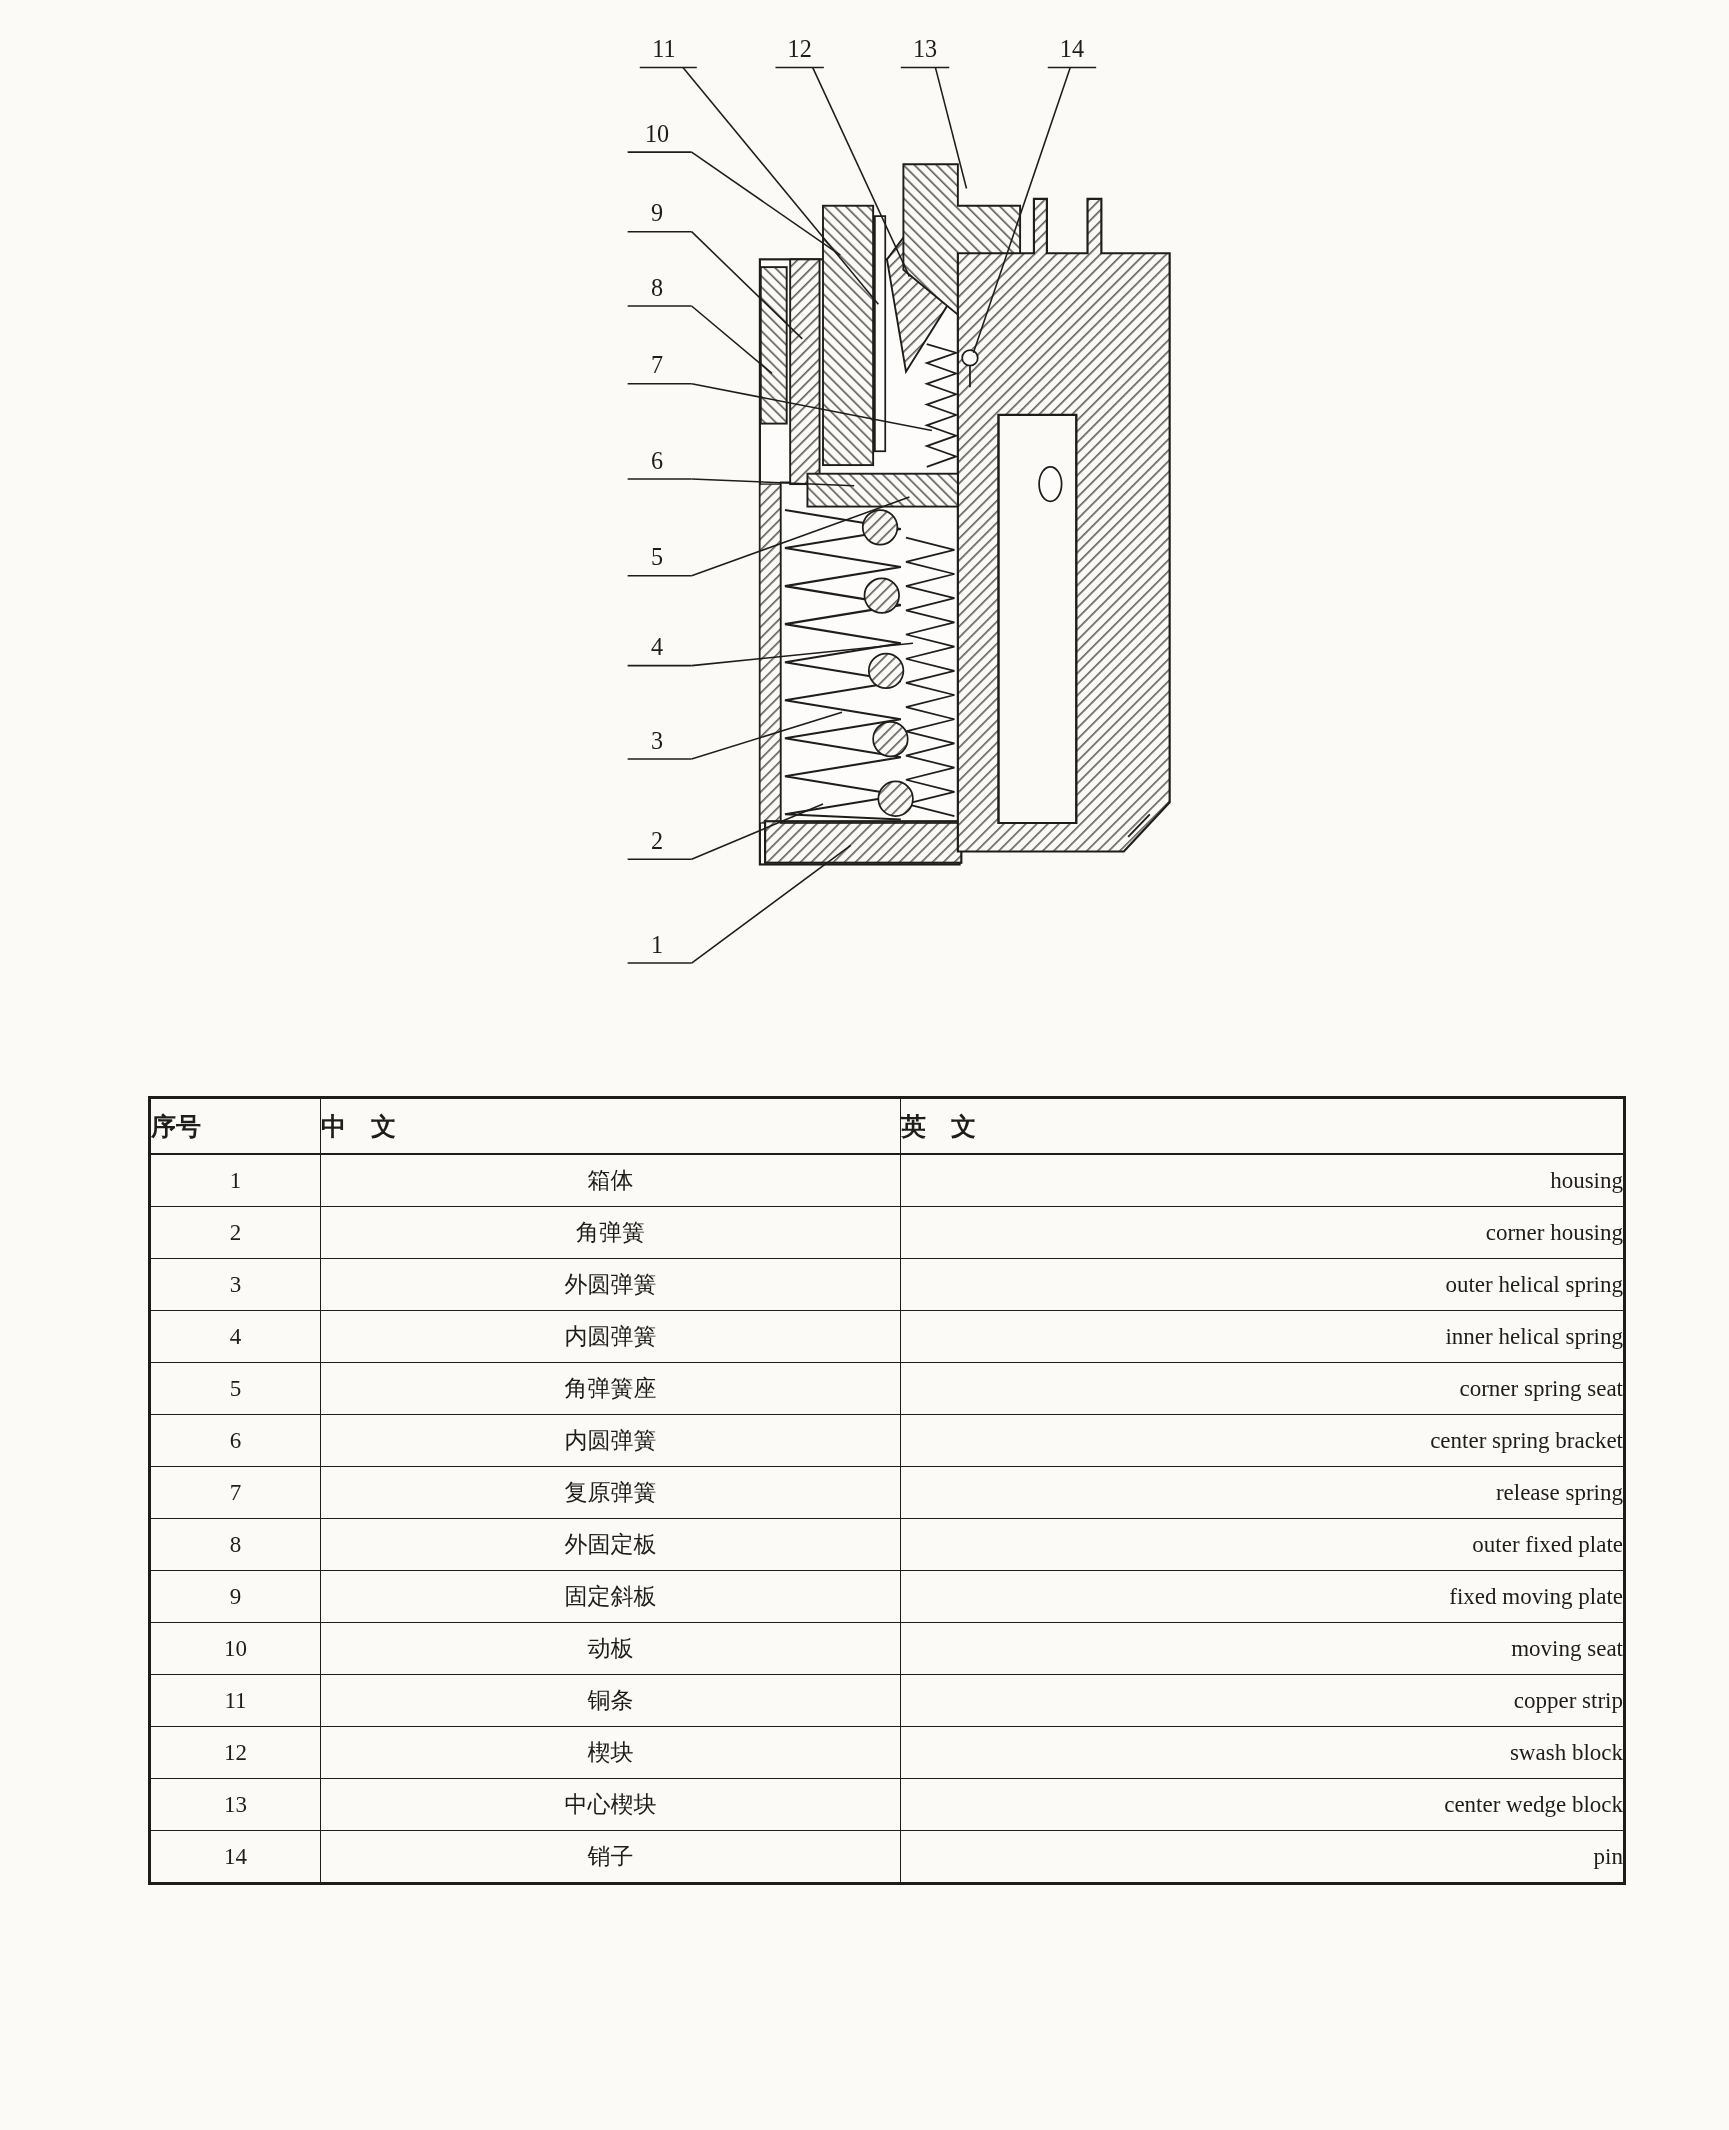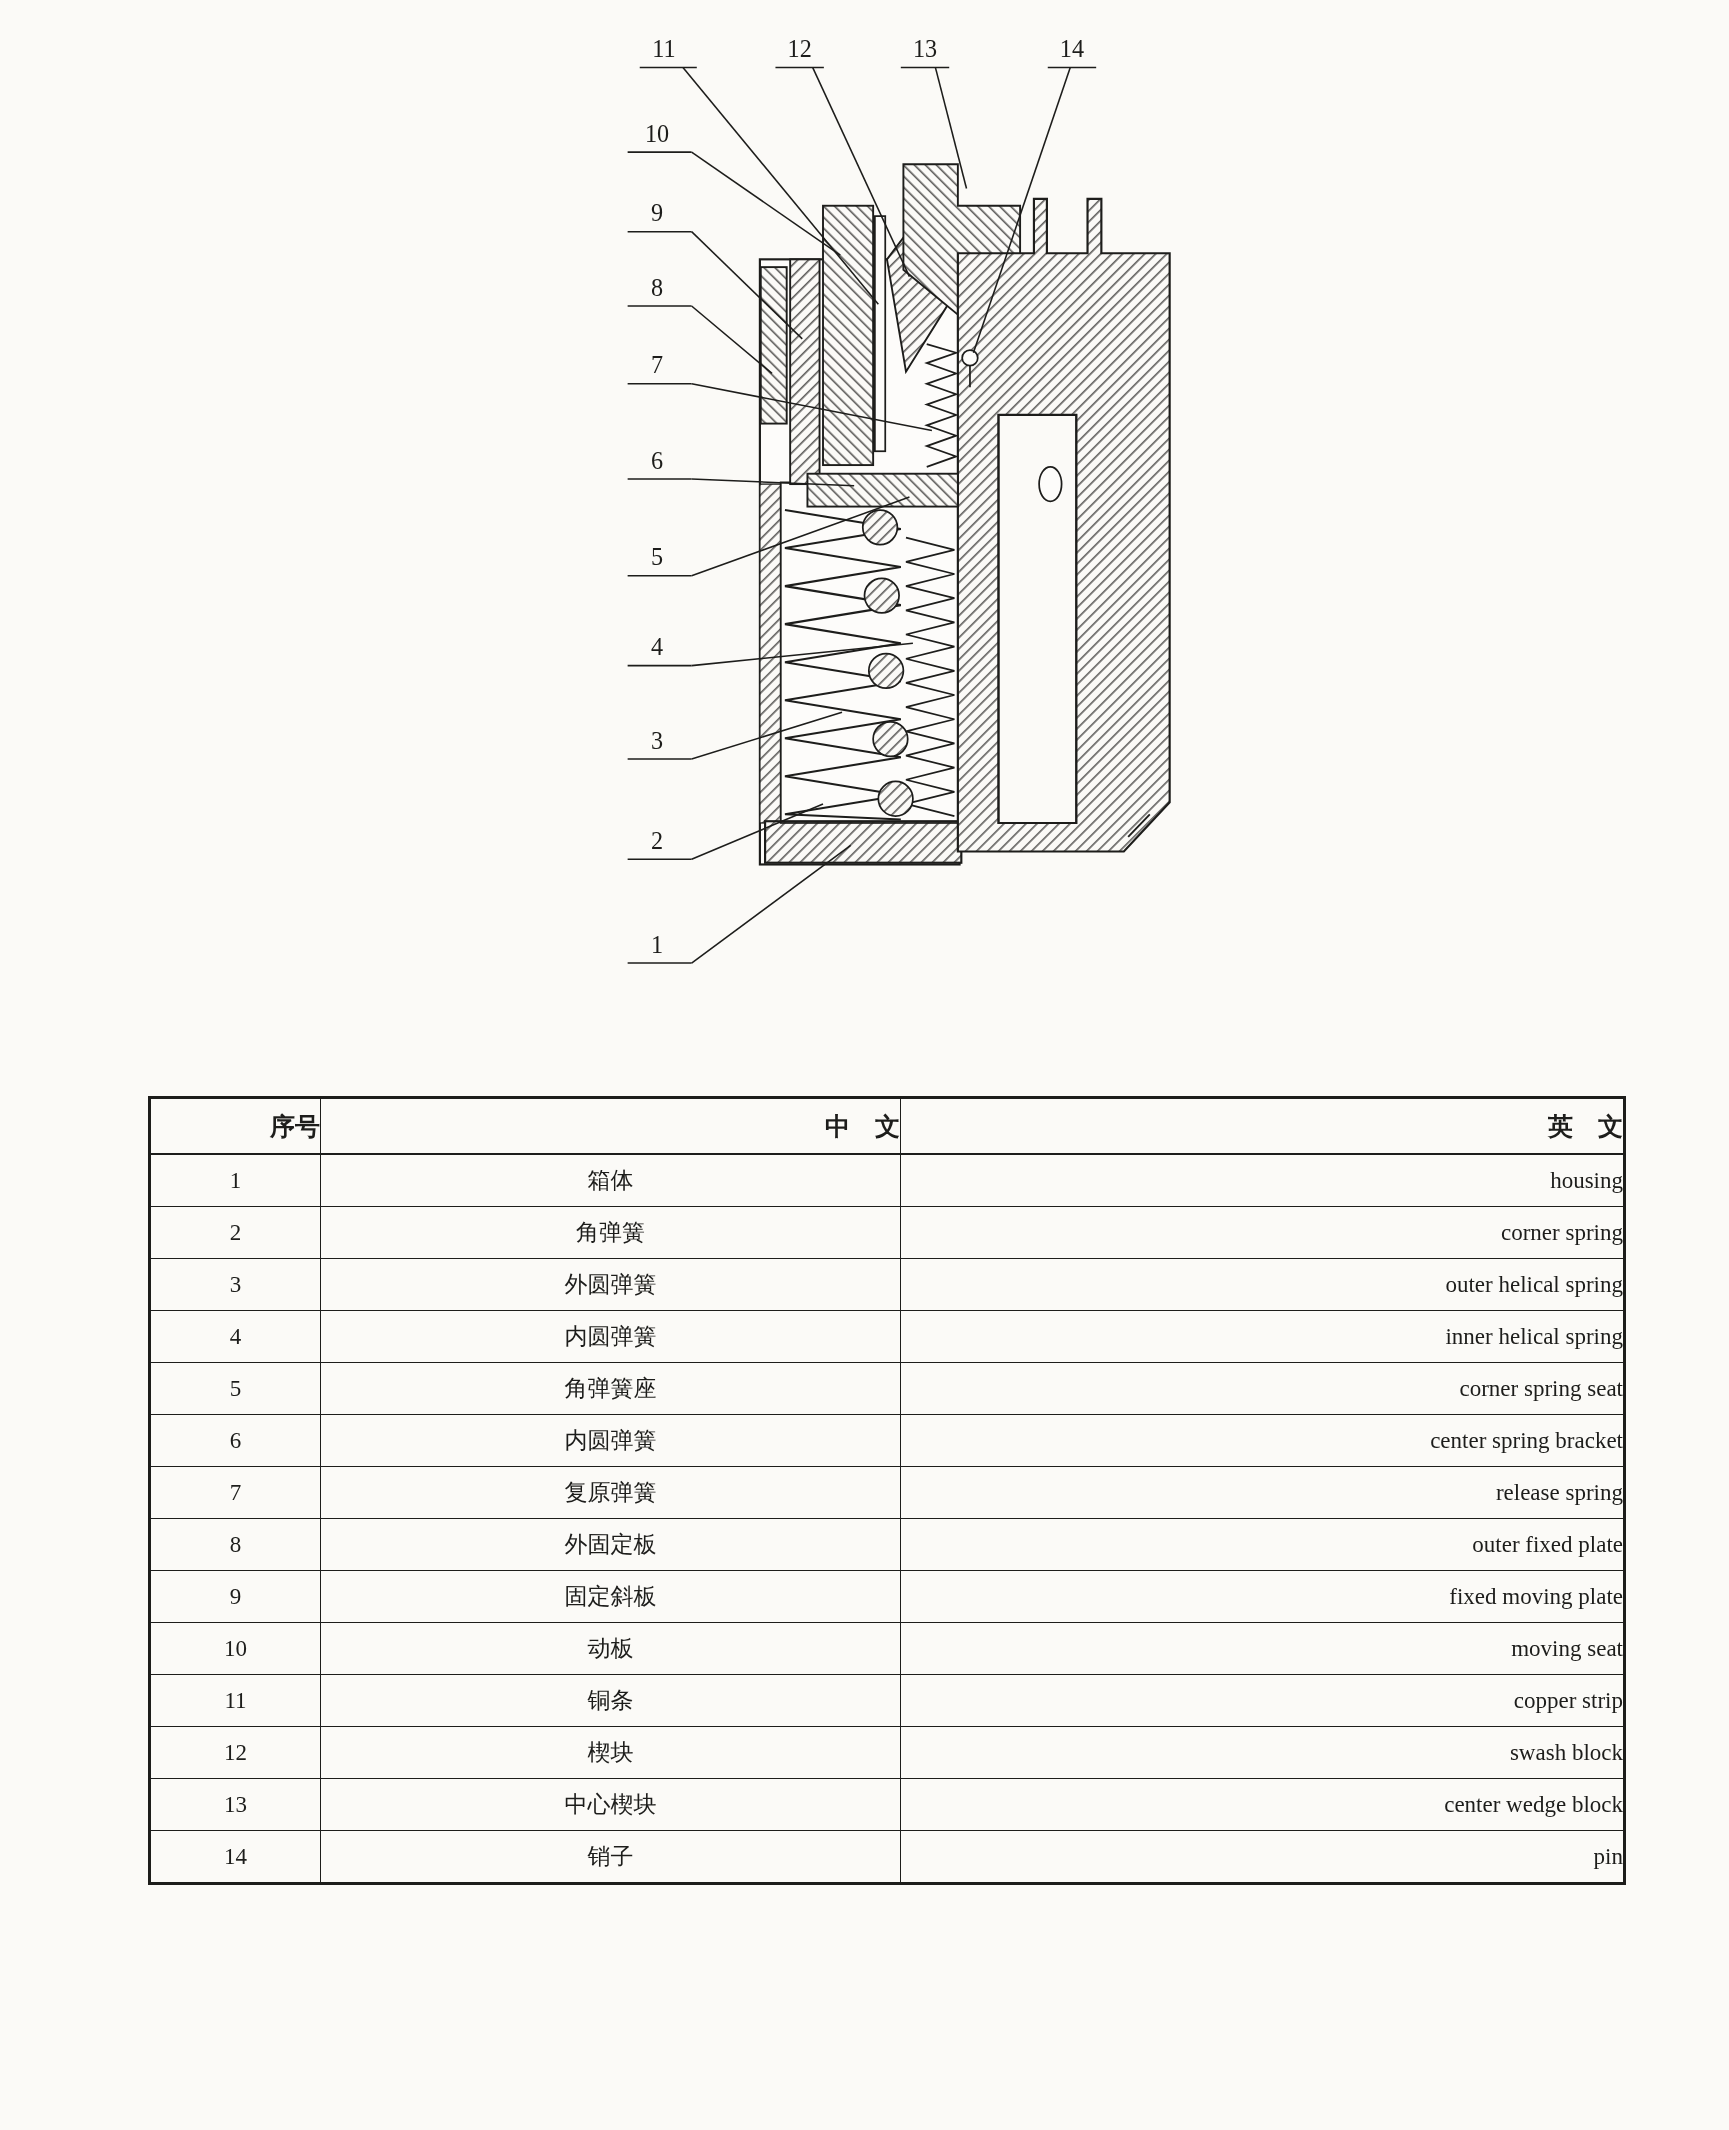--- a/index.html
+++ b/index.html
@@ -38,21 +38,21 @@
   table.parts-table td {
     border: 1.7px solid #1d1d1b;
     font-weight: normal;
     font-size: 23px;
     color: #1d1d1b;
     padding: 0;
     vertical-align: middle;
   }
   table.parts-table th {
     height: 54px;
-    text-align: right;
+    text-align: left;
     font-size: 25px;
     font-weight: 600;
     border-bottom-width: 2.6px;
   }
   table.parts-table td {
     height: 51px;
   }
   td.num-cell { text-align: center; }
   td.zh-cell  { text-align: center; padding-left: 23px; font-size: 24px; }
   td.en-cell  { text-align: right; padding-left: 17.3px; }
@@ -187,21 +187,21 @@
   </thead>
   <tbody>
     <tr>
       <td class="num-cell">1</td>
       <td class="zh-cell">箱体</td>
       <td class="en-cell">housing</td>
     </tr>
     <tr>
       <td class="num-cell">2</td>
       <td class="zh-cell">角弹簧</td>
-      <td class="en-cell">corner spring</td>
+      <td class="en-cell">corner housing</td>
     </tr>
     <tr>
       <td class="num-cell">3</td>
       <td class="zh-cell">外圆弹簧</td>
       <td class="en-cell">outer helical spring</td>
     </tr>
     <tr>
       <td class="num-cell">4</td>
       <td class="zh-cell">内圆弹簧</td>
       <td class="en-cell">inner helical spring</td>

